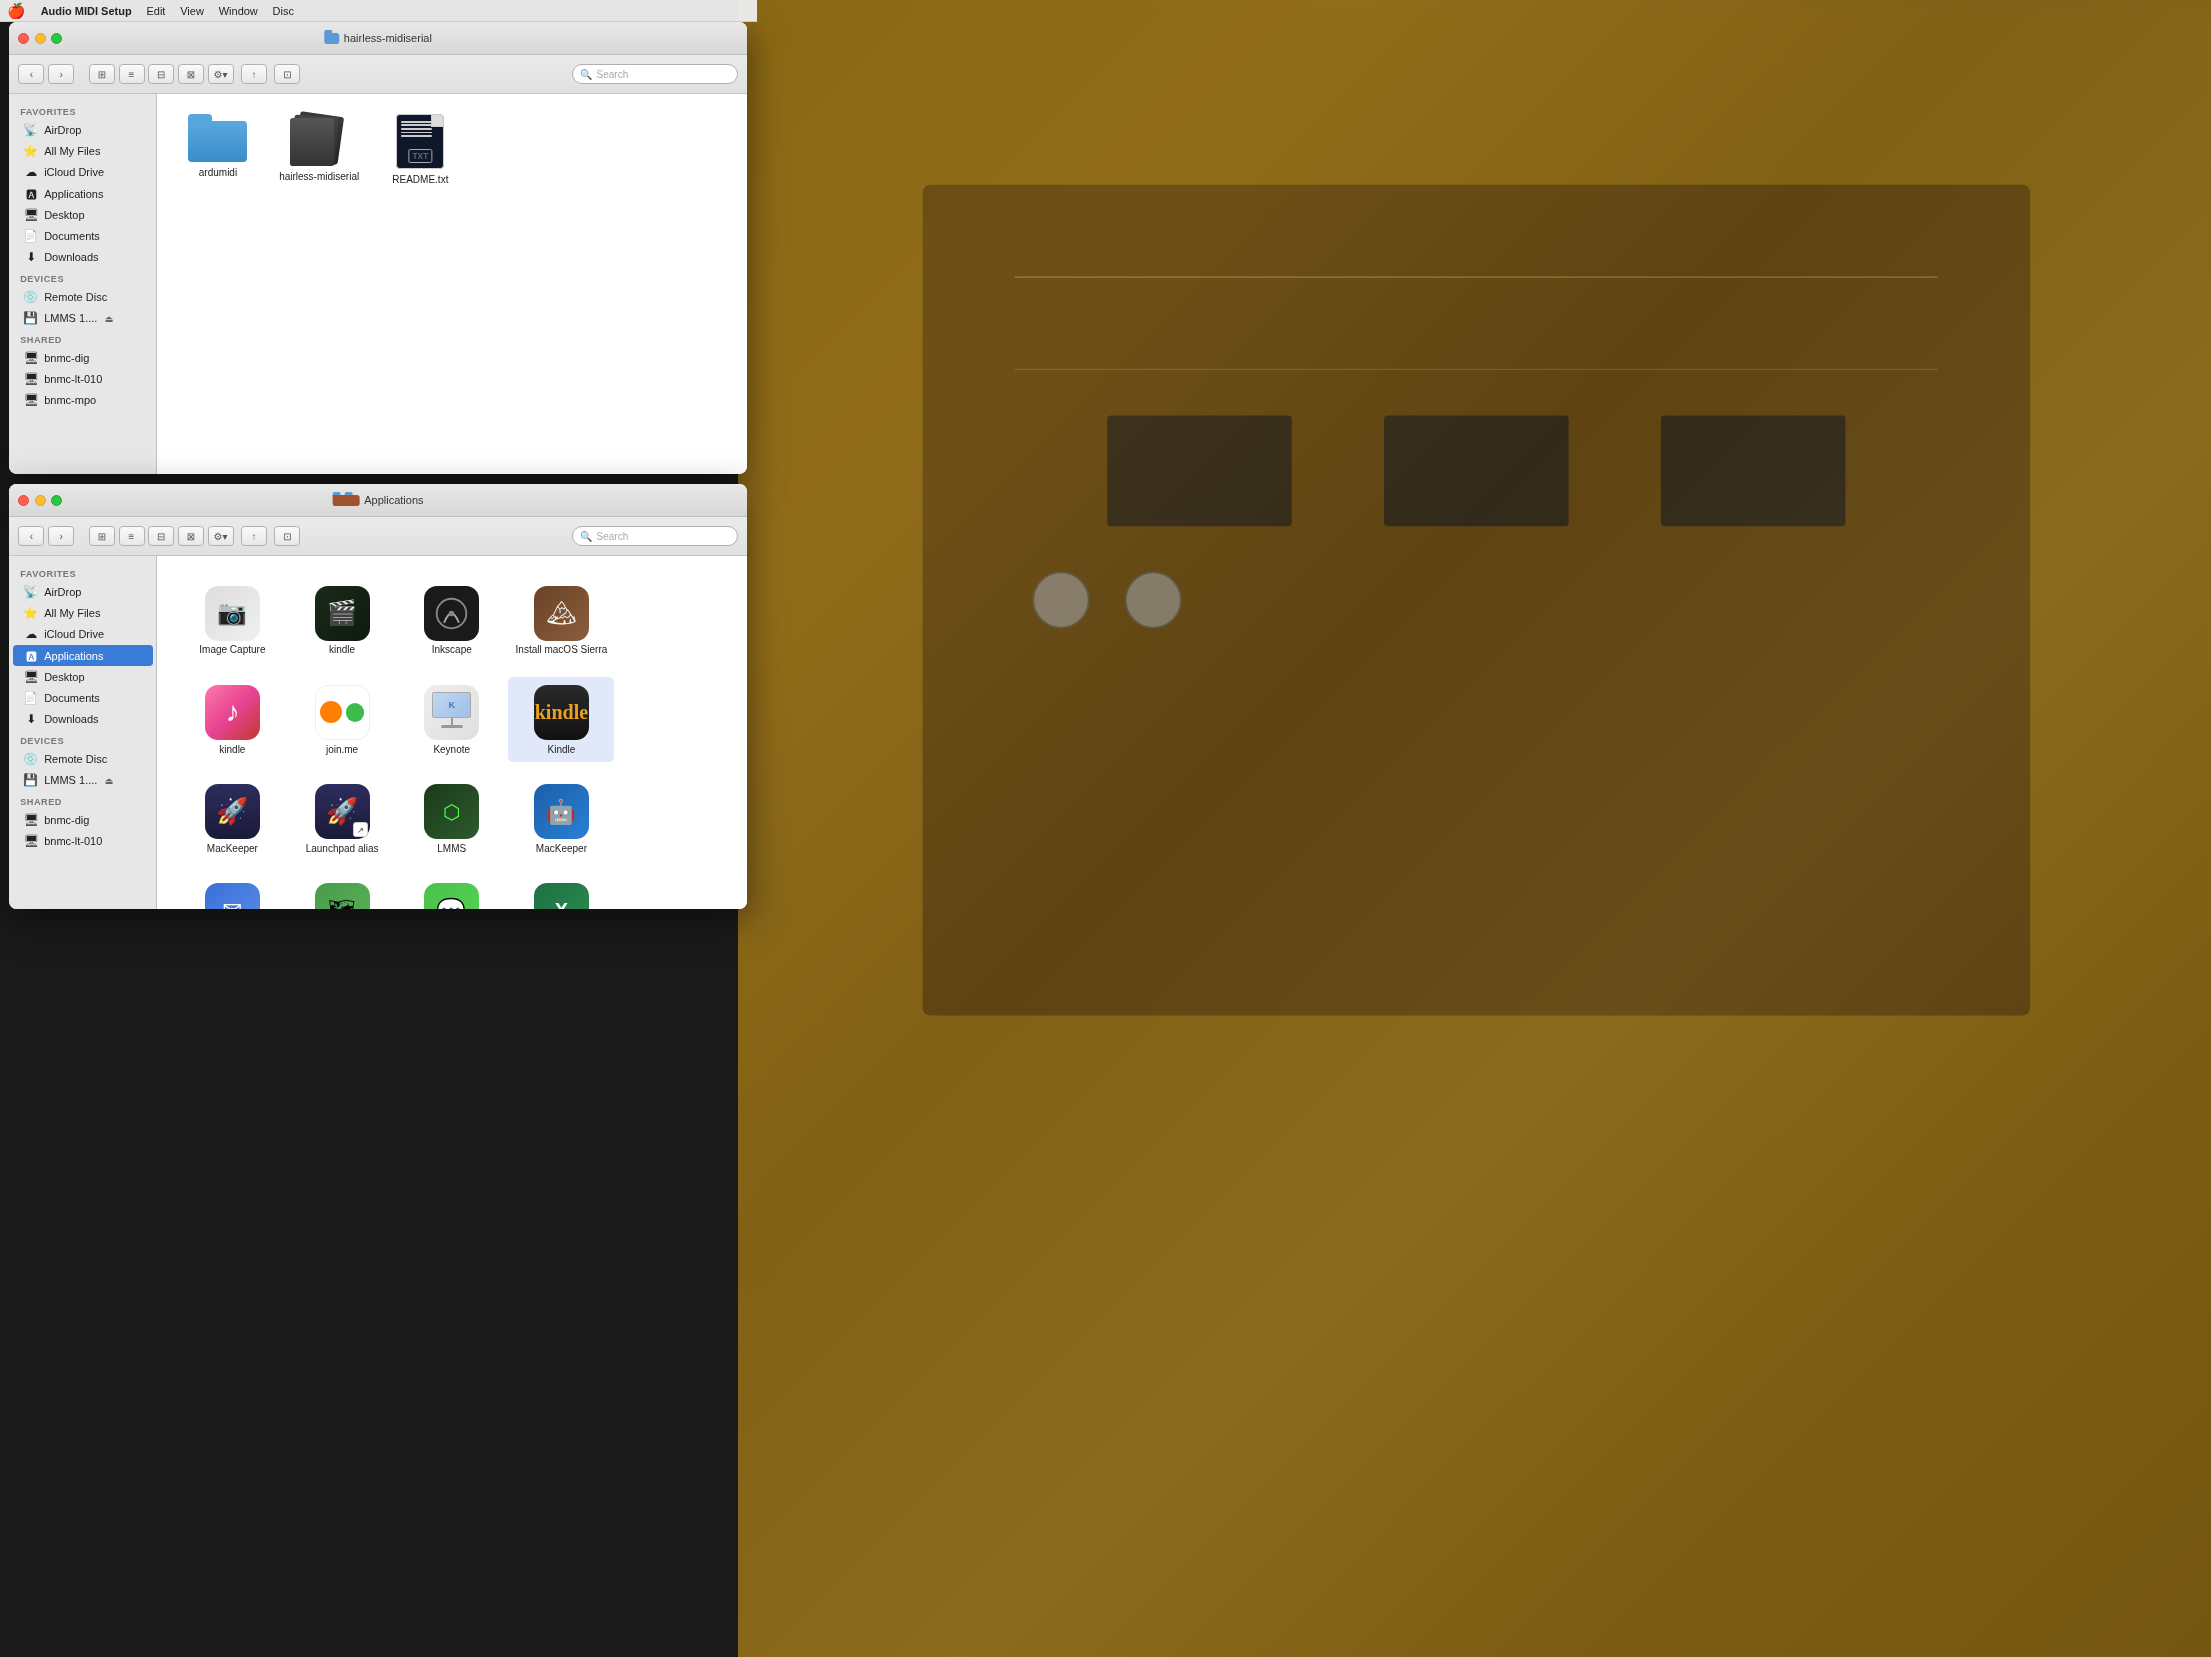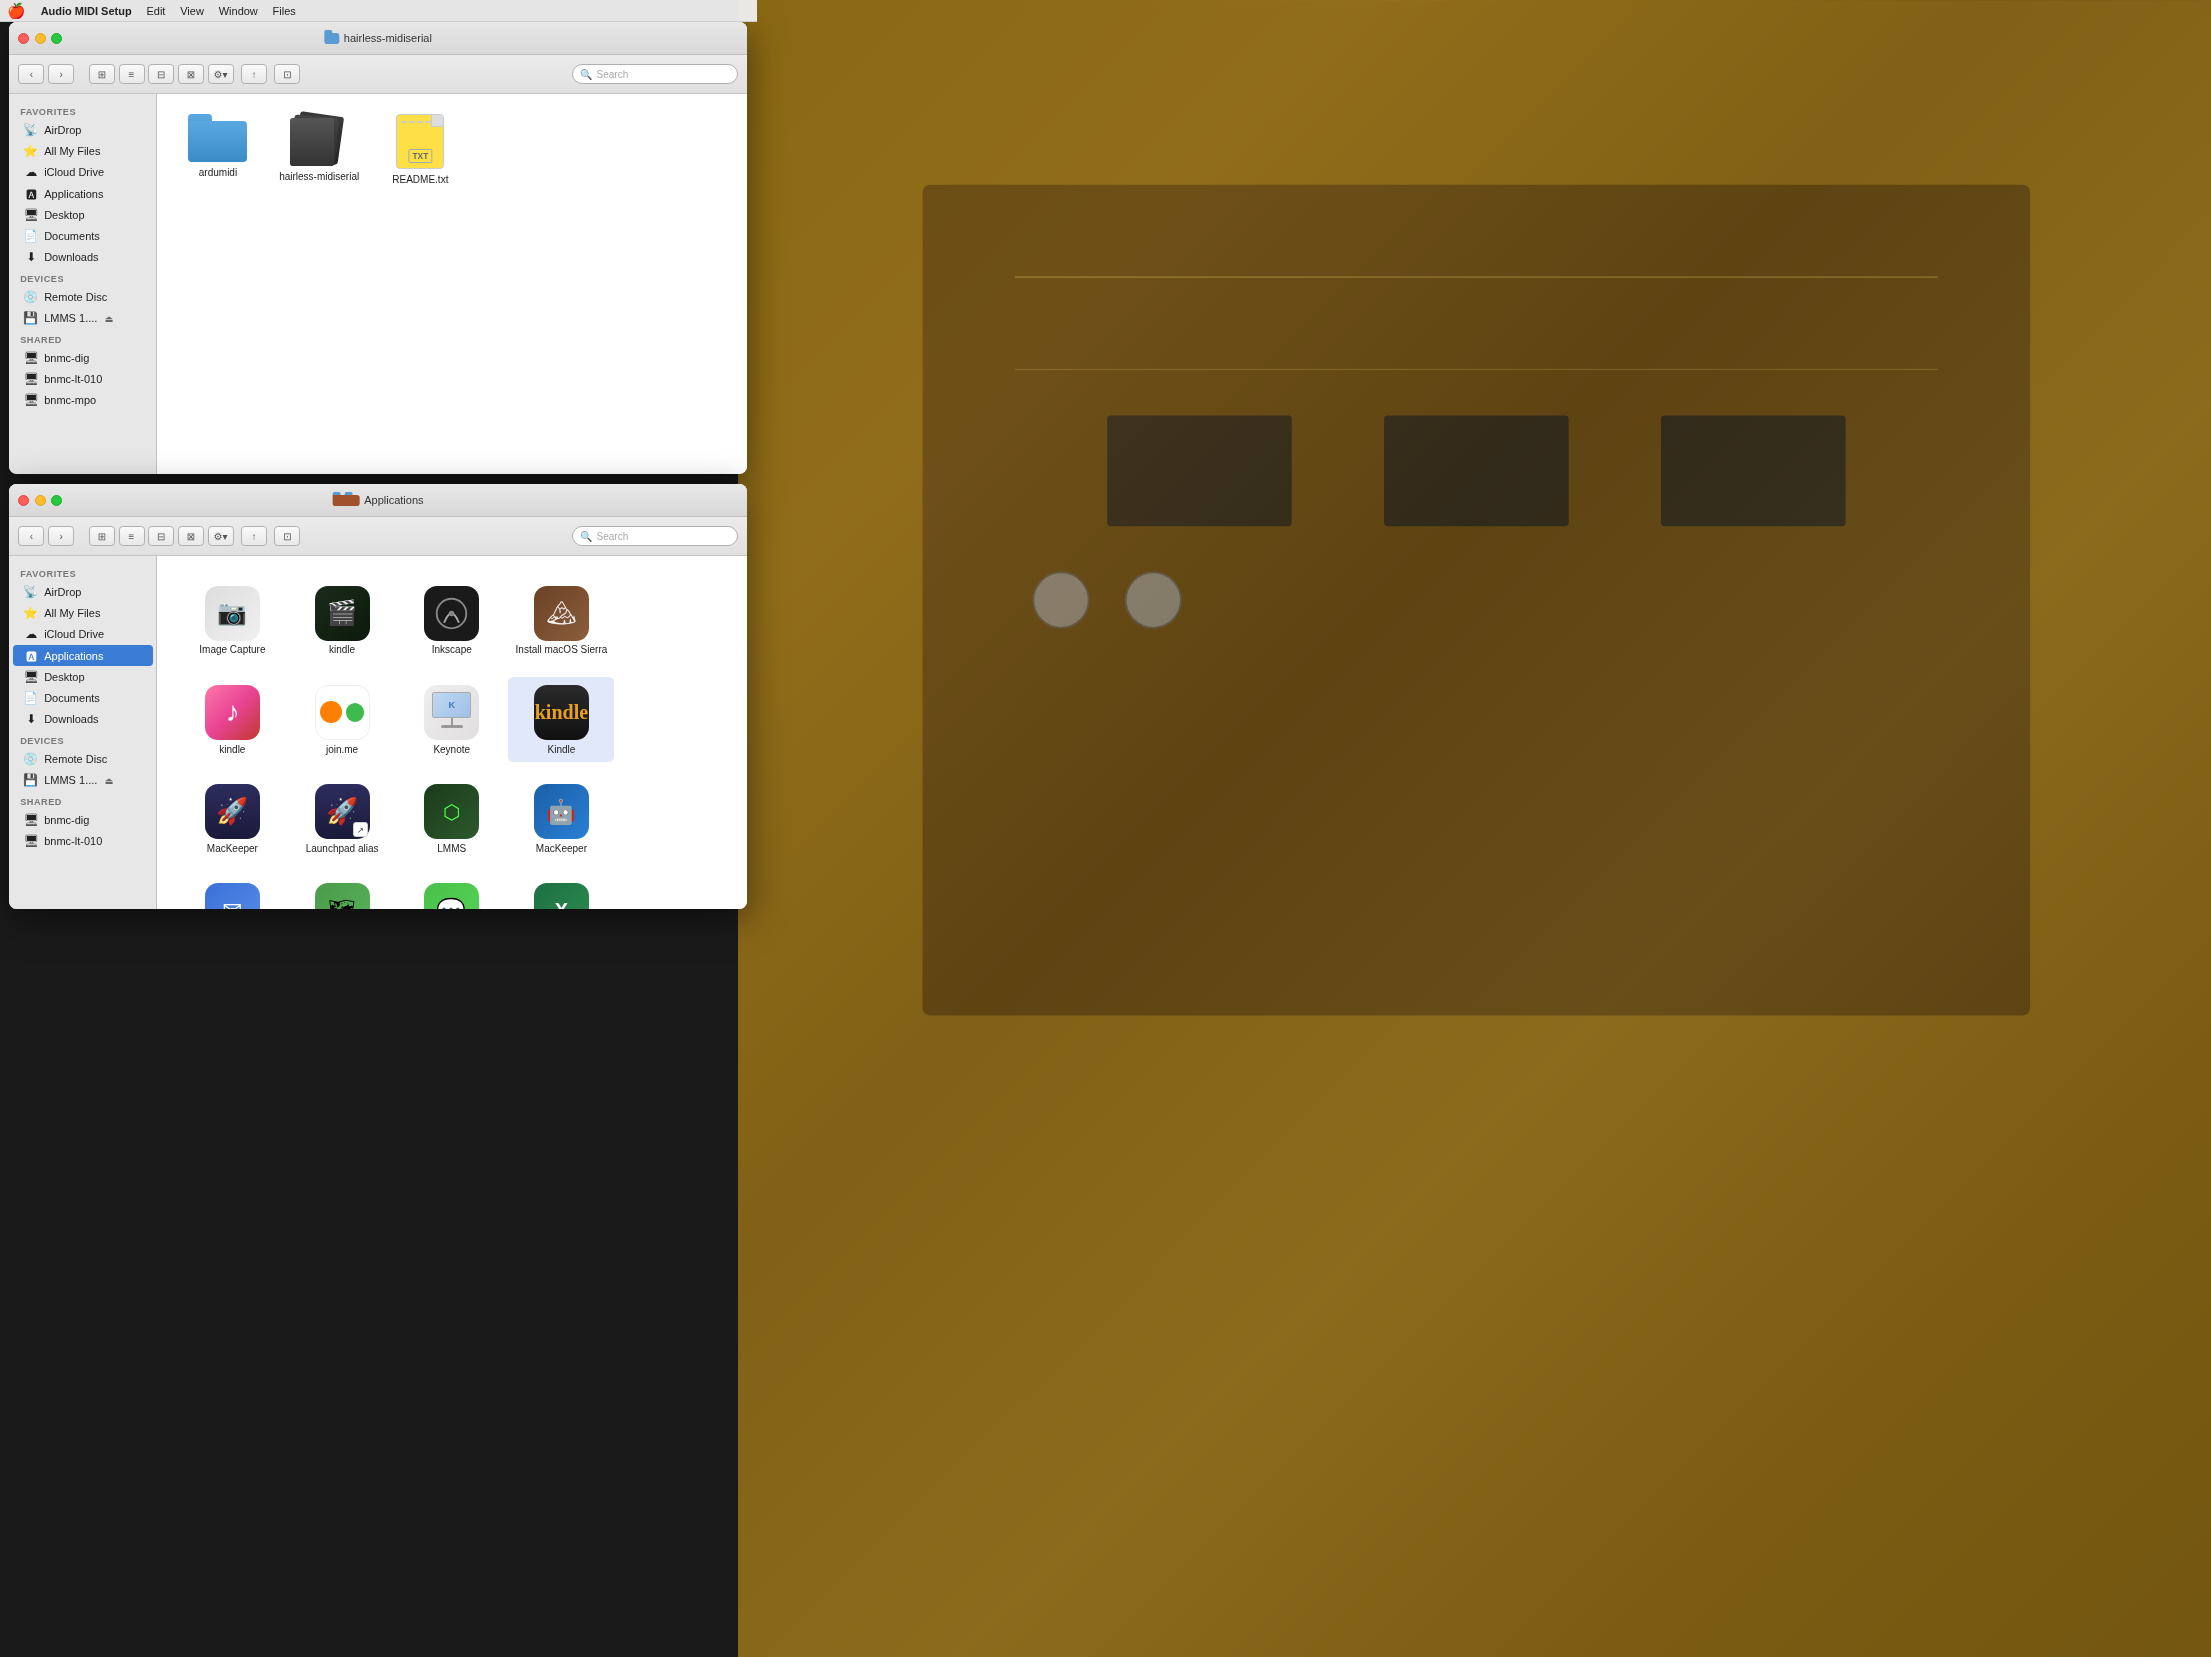--- a/index.html
+++ b/index.html
@@ -304,26 +304,26 @@
     .app-name {
       font-size: 10px;
       color: #222;
       text-align: center;
     }
 
     
     .txt-icon {
       width: 48px;
       height: 55px;
-      background: #fde047;
+      background: #0f172a;
       border: 0.9px solid #ccc;
       border-radius: 3.7px;
       position: relative;
       display: flex;
-      flex-direction: row;
+      flex-direction: column;
       padding: 5.5px 3.7px 3.7px 3.7px;
       gap: 1.8px;
       text-align: center;
     }
     .txt-icon::before {
       content: '';
       position: absolute;
       top: 0;
       right: 0;
       width: 11px;
@@ -627,21 +627,21 @@
   </style>
 </head>
 <body>
 
 <div class="menu-bar">
   <span style="font-size:14.8px;">🍎</span>
   <span class="menu-bar-item bold">Audio MIDI Setup</span>
   <span class="menu-bar-item">Edit</span>
   <span class="menu-bar-item">View</span>
   <span class="menu-bar-item">Window</span>
-  <span class="menu-bar-item">Files</span>
+  <span class="menu-bar-item">Disc</span>
 </div>
 
 <div class="bg-photo">
   
   <svg width="100%" height="100%" viewBox="0 0 1596 1796" style="opacity:0.7;">
     <rect width="1596" height="1796" fill="#8B6914"></rect>
 
     <rect x="200" y="200" width="1200" height="900" fill="#5a4010" rx="8"></rect>
     <line x1="300" y1="300" x2="1300" y2="300" stroke="#8B7030" stroke-width="2"></line>
     <line x1="300" y1="400" x2="1300" y2="400" stroke="#8B7030" stroke-width="1"></line>

